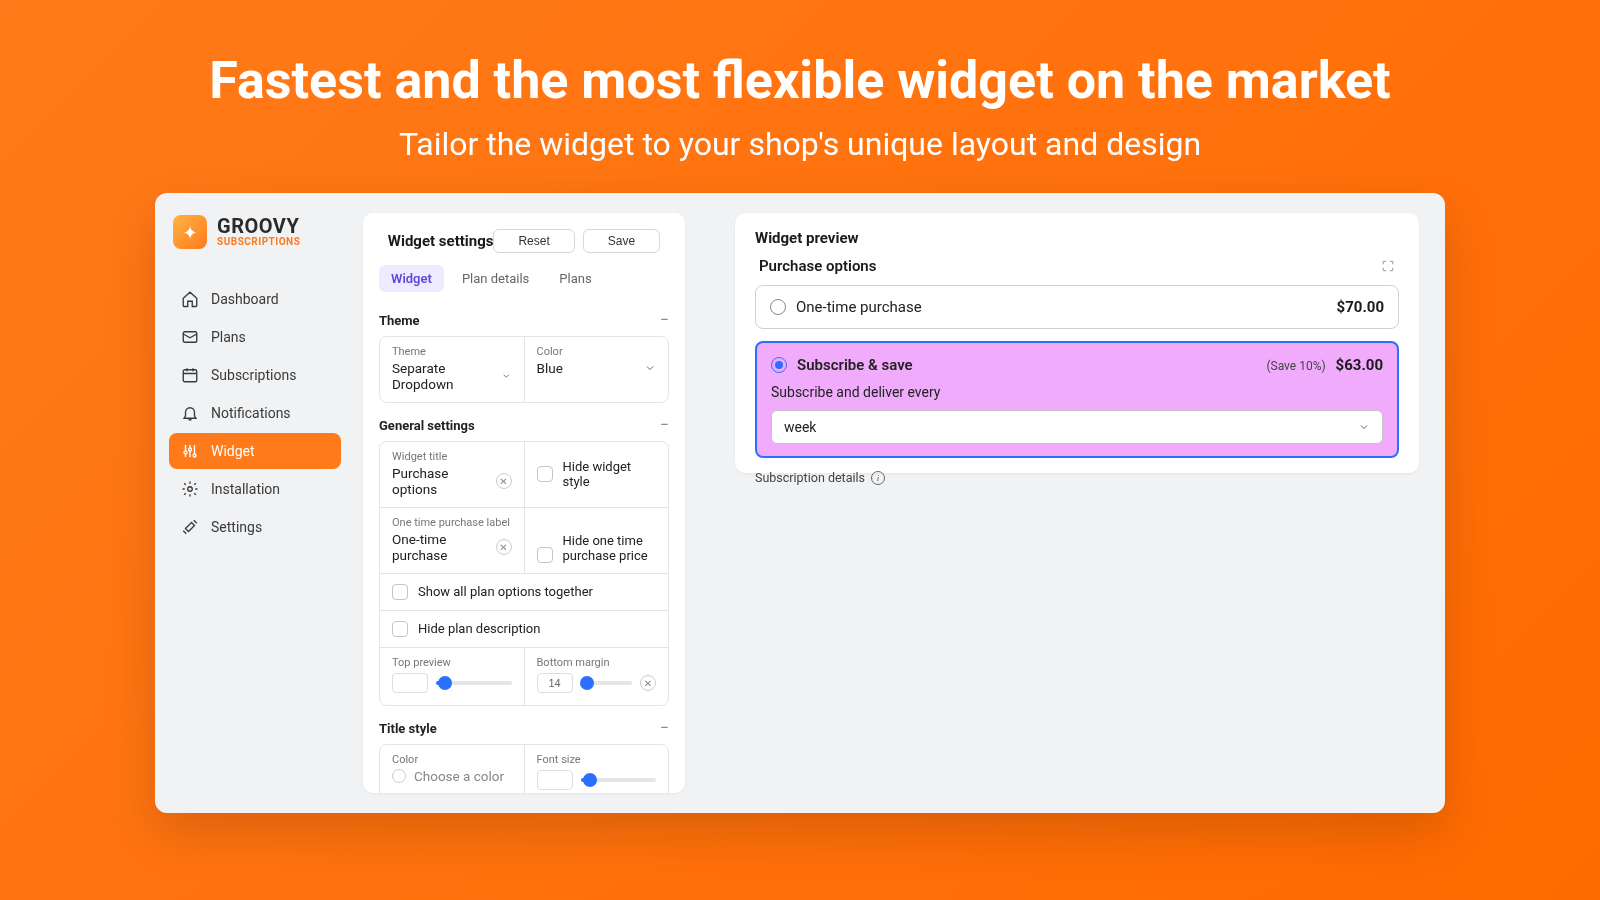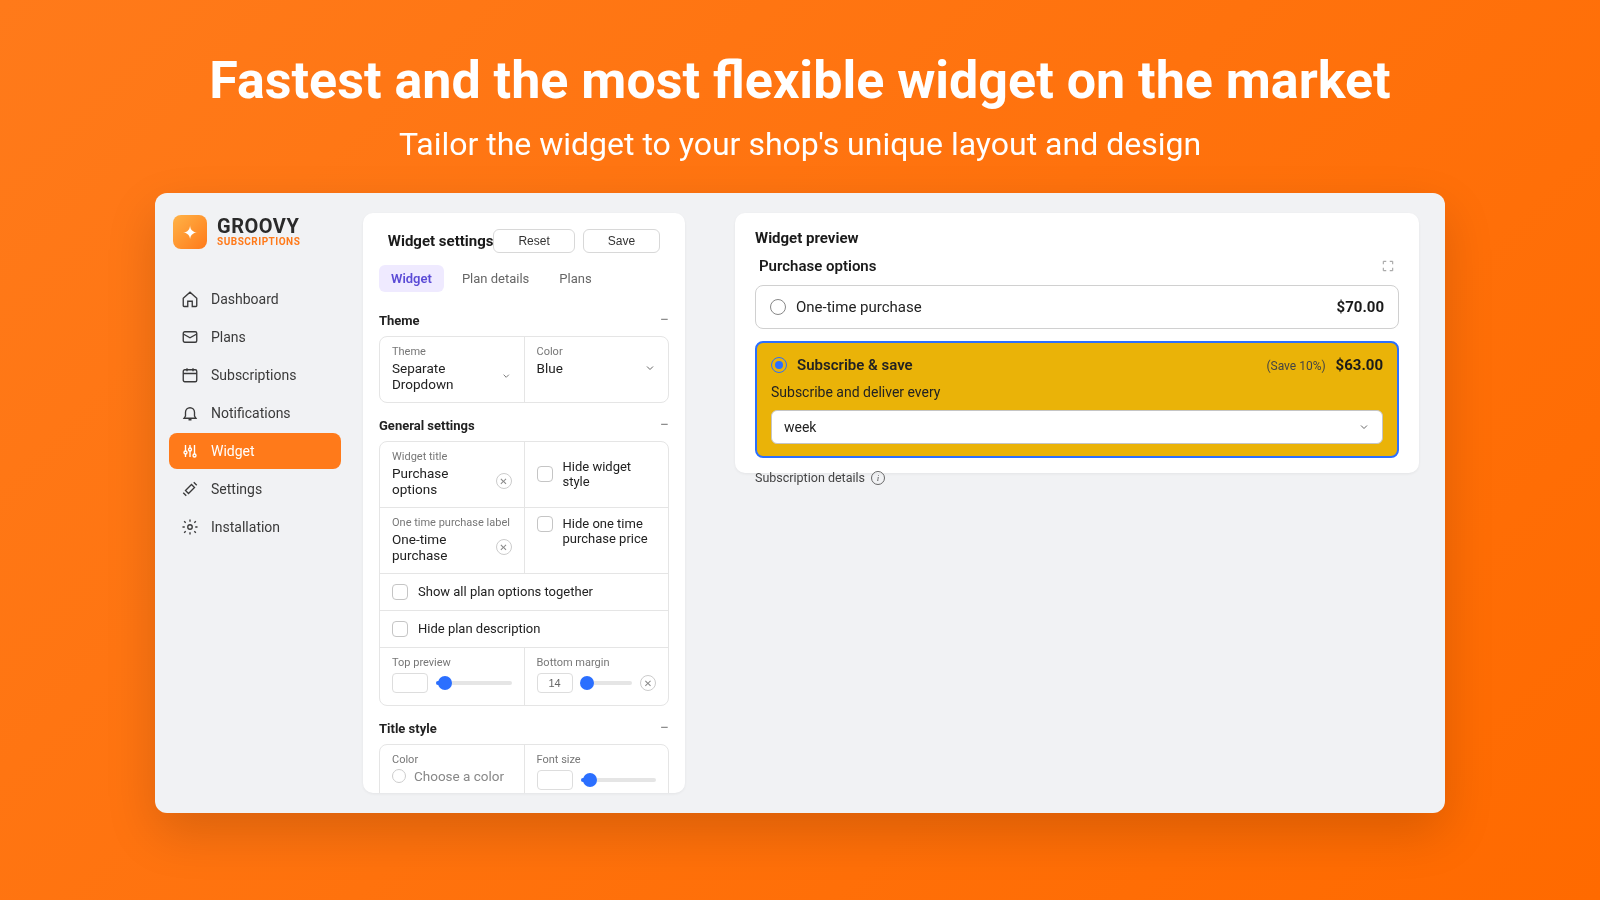--- a/index.html
+++ b/index.html
@@ -118,21 +118,21 @@
 .preview-head { display: flex; justify-content: space-between; align-items: center; margin-bottom: 10px; }
 .expand-icon { width: 14px; height: 14px; stroke: #aaa; fill: none; stroke-width: 2; }
 
 .prev-title { font-size: 15px; font-weight: 600; color: #1a1a1a; margin-bottom: 10px; }
 .opt {
   border: 1px solid #d0d0d0; border-radius: 8px; padding: 12px 14px;
   display: flex; align-items: center; gap: 10px; margin-bottom: 12px;
   justify-content: space-between;
 }
 .opt.selected {
-  border: 2px solid #2b6fff; background: #eab308;
+  border: 2px solid #2b6fff; background: #f0abfc;
   flex-direction: column; align-items: stretch; gap: 10px;
 }
 .opt-top { display: flex; align-items: center; justify-content: space-between; width: 100%; }
 .radio {
   width: 16px; height: 16px; border-radius: 50%; border: 1.5px solid #888;
   flex-shrink: 0; display: inline-flex; align-items: center; justify-content: center;
 }
 .radio.on { border-color: #2b6fff; }
 .radio.on::after { content: ""; width: 8px; height: 8px; border-radius: 50%; background: #2b6fff; }
 .opt-label { font-size: 15px; color: #222; flex: 1; margin-left: 10px; }
@@ -200,30 +200,30 @@
       <svg class="nav-icon" viewBox="0 0 24 24">
           <path d="M6 4v8M6 16v4M12 4v4M12 12v8M18 4v12M18 20v0"></path>
           <circle cx="6" cy="14" r="2"></circle>
           <circle cx="12" cy="10" r="2"></circle>
           <circle cx="18" cy="18" r="2"></circle>
         </svg>
       <span>Widget</span>
     </div>
     <div class="nav-item">
       <svg class="nav-icon" viewBox="0 0 24 24">
-          <path d="M14 6l4 4-8 8-4-4zM17 3l4 4M3 17l4 4"></path>
-        </svg>
-      <span>Settings</span>
-    </div>
-    <div class="nav-item">
-      <svg class="nav-icon" viewBox="0 0 24 24">
           <circle cx="12" cy="12" r="3"></circle>
           <path d="M12 2v3M12 19v3M4.2 4.2l2.1 2.1M17.7 17.7l2.1 2.1M2 12h3M19 12h3M4.2 19.8l2.1-2.1M17.7 6.3l2.1-2.1"></path>
         </svg>
       <span>Installation</span>
+    </div>
+    <div class="nav-item">
+      <svg class="nav-icon" viewBox="0 0 24 24">
+          <path d="M14 6l4 4-8 8-4-4zM17 3l4 4M3 17l4 4"></path>
+        </svg>
+      <span>Settings</span>
     </div>
   </aside>
 
   <div class="main">
 
     <div class="card settings">
       <div class="card-header">
         <div class="card-title">Widget settings</div>
         <div class="hdr-btns">
           <button class="btn-sm">Reset</button>
@@ -282,21 +282,21 @@
           </div>
         </div>
         <div class="row">
           <div class="cell">
             <span class="cell-label">One time purchase label</span>
             <div class="cell-val">
               <span class="cell-text">One-time purchase</span>
               <span class="clear-x">✕</span>
             </div>
           </div>
-          <div class="cell" style="display:flex;align-items:flex-start;gap:10px">
+          <div class="cell" style="display:flex;align-items:flex-end;gap:10px">
             <span class="chk"></span>
             <span class="chk-lbl">Hide one time purchase price</span>
           </div>
         </div>
         <div class="chk-row">
           <span class="chk"></span>
           <span class="chk-lbl">Show all plan options together</span>
         </div>
         <div class="chk-row">
           <span class="chk"></span>

